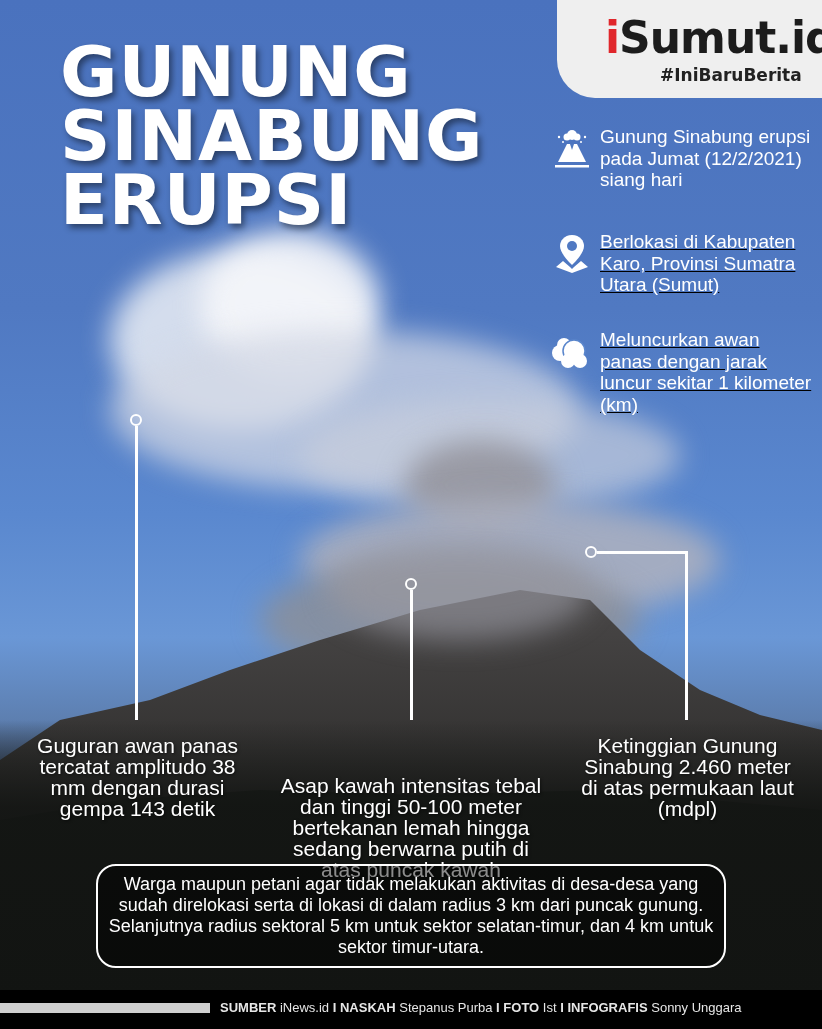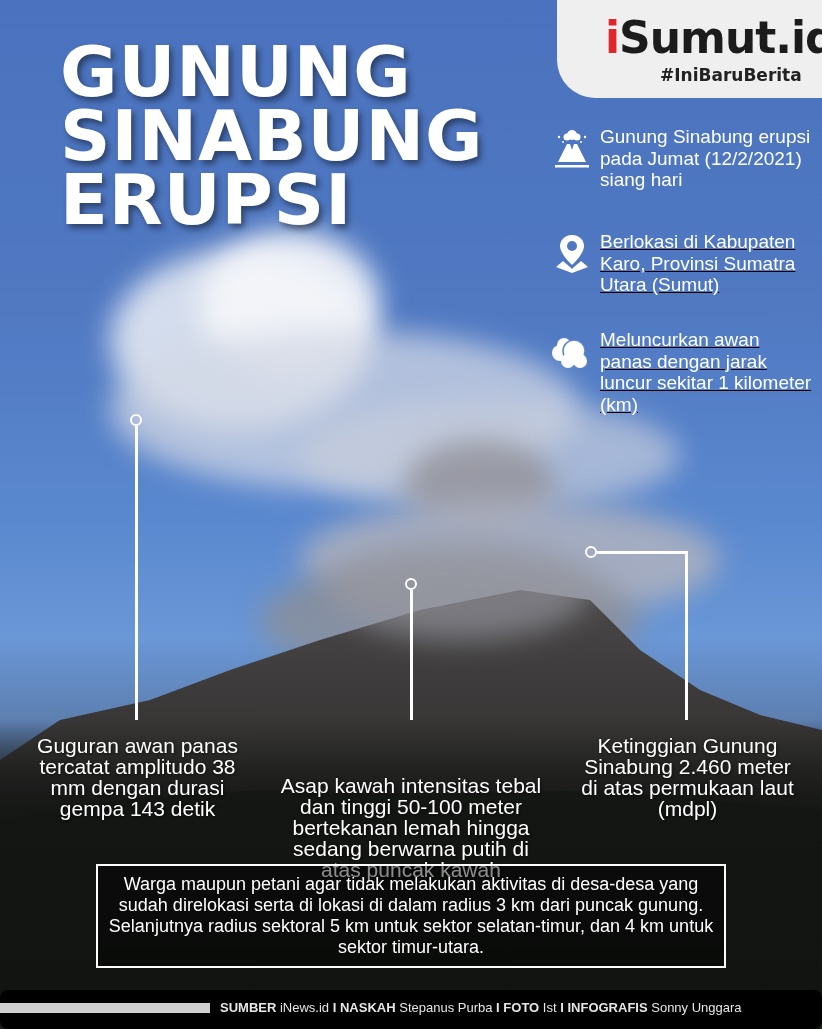--- a/index.html
+++ b/index.html
@@ -25,25 +25,25 @@
   .fact{position:absolute;left:550px;width:265px;display:flex;align-items:flex-start;}
   .fact .ic{width:44px;height:44px;flex:0 0 44px;margin-right:6px;}
   .fact .txt{color:#fff;font-size:19px;line-height:21.5px;}
   
   .dot{position:absolute;width:12px;height:12px;border:2.5px solid #fff;border-radius:50%;box-sizing:border-box;}
   .vline{position:absolute;width:2.5px;background:#fff;}
   .hline{position:absolute;height:2.5px;background:#fff;}
   
   .callout{position:absolute;color:#fff;font-size:21px;line-height:21px;text-align:center;text-shadow:1px 1px 3px rgba(0,0,0,0.6);}
   
-  .notice{position:absolute;left:96px;top:864px;width:630px;height:104px;border:2.5px solid #fff;border-radius:0;
+  .notice{position:absolute;left:96px;top:864px;width:630px;height:104px;border:2.5px solid #fff;border-radius:20px;
     background:rgba(0,0,0,0.45);box-sizing:border-box;display:flex;align-items:center;justify-content:center;}
   .notice p{margin:0;color:#fff;font-size:18px;line-height:21px;text-align:center;padding:0 10px;}
   
-  .footer{position:absolute;left:0;top:990px;width:822px;height:39px;background:#000;border-radius:8px;}
+  .footer{position:absolute;left:0;top:990px;width:822px;height:39px;background:#000;}
   .footer-bar{position:absolute;left:0;top:13px;width:210px;height:10px;background:#cfcfcf;}
   .credits{position:absolute;left:220px;top:10px;font-size:13px;color:#e6e6e6;white-space:nowrap;}
   .credits b{font-weight:bold;}
 </style>
 </head>
 <body>
 
 <div class="poster">
 
   <div>

